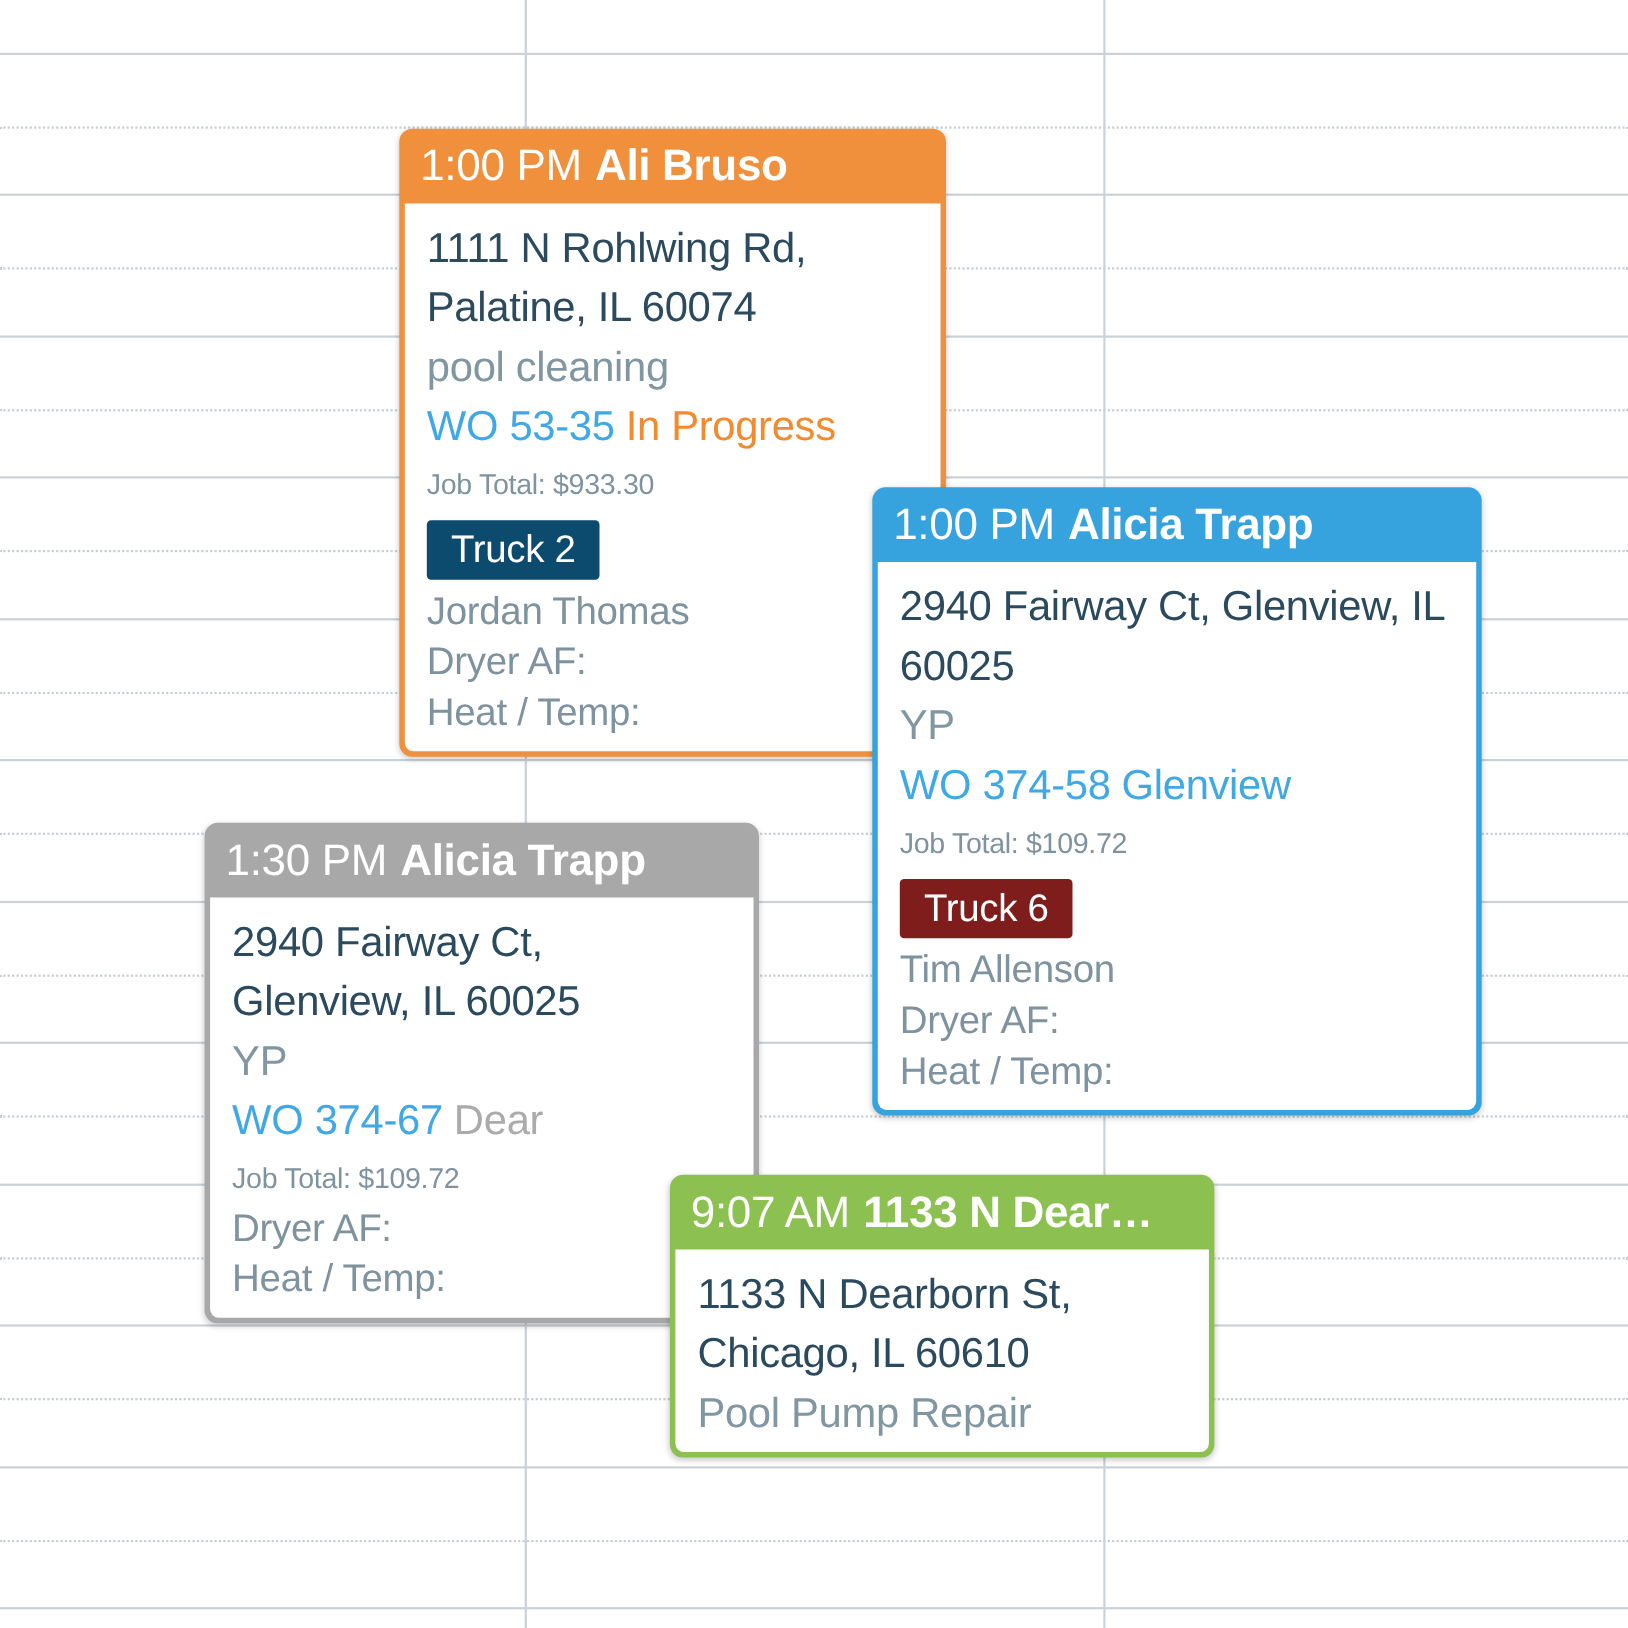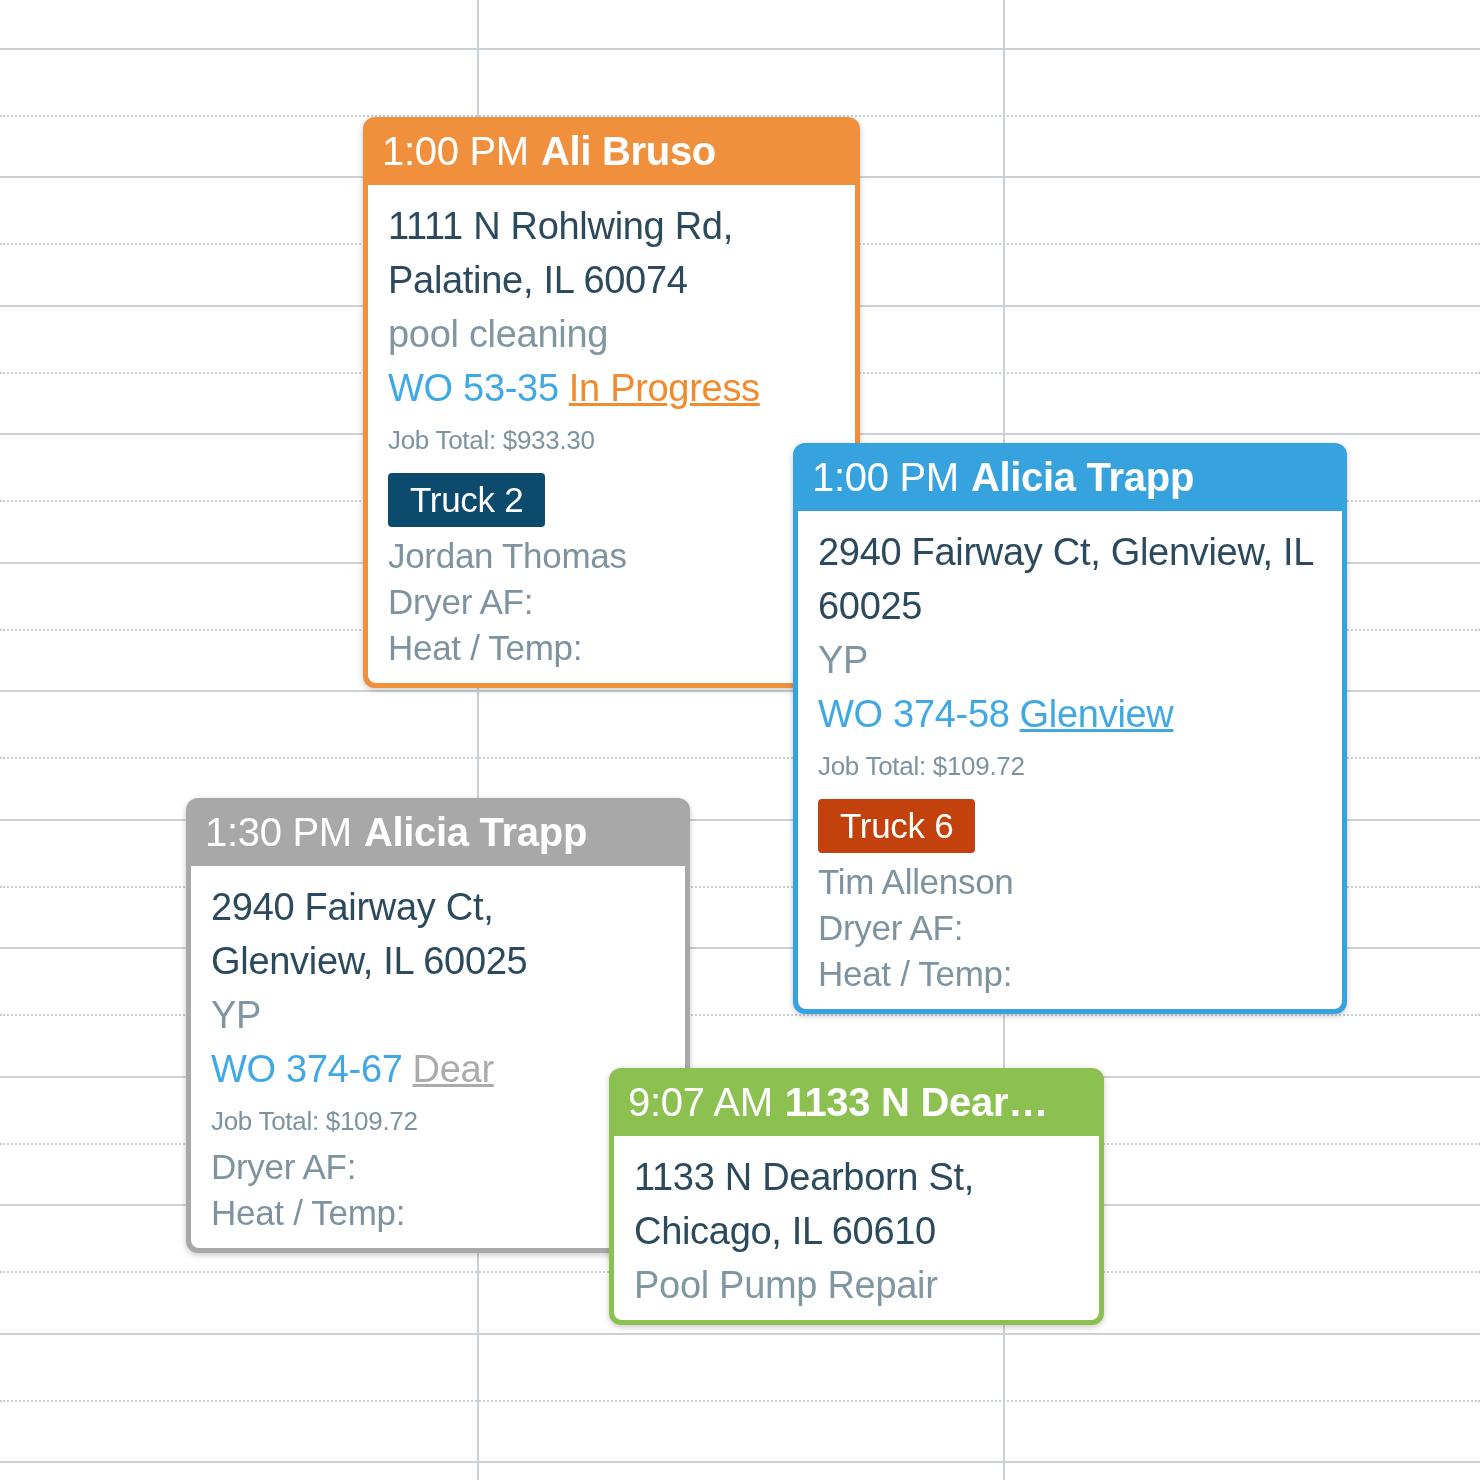--- a/index.html
+++ b/index.html
@@ -49,21 +49,21 @@
   .card-header .name { font-weight: bold; margin-left: 12px; }
   .card-body {
     background: #fff;
     border-radius: 0 0 8px 8px;
     padding: 14px 20px 12px 20px;
   }
   .addr { color: var(--address-text, #2B4A5E); font-size: 38px; line-height: 54px; }
   .svc  { color: var(--service-text, #8097A1); font-size: 38px; line-height: 54px; }
   .wo-line { font-size: 38px; line-height: 54px; }
   .wo   { color: var(--wo-link, #40A9E5); }
-  .status { margin-left: 10px; text-decoration: underline; }
+  .status { margin-left: 10px; }
   .total  { color: var(--detail-text, #7E939F); font-size: 26px; line-height: 46px; margin-top: 2px; }
   .badge {
     display: inline-block;
     color: #fff;
     font-size: 35px;
     line-height: 40px;
     padding: 7px 22px;
     border-radius: 4px;
     margin: 10px 0 6px 0;
   }
@@ -115,21 +115,21 @@
       <div class="total">Job Total: $933.30</div>
       <div>
         <span class="badge" style="background-color: #0c4a6e;">Truck 2</span>
       </div>
       <div class="detail">Jordan Thomas</div>
       <div class="detail">Dryer AF:</div>
       <div class="detail">Heat / Temp:</div>
     </div>
   </div>
 
-  <div class="card" style="left: 186px; top: 798px; width: 504px; --accent: #A8A8A8;">
+  <div class="card" style="left: 186px; top: 748px; width: 504px; --accent: #A8A8A8;">
     <div class="card-header">
       <span class="time">1:30 PM</span><span class="name">Alicia Trapp</span>
     </div>
     <div class="card-body">
       <div class="addr">2940 Fairway Ct, Glenview, IL 60025</div>
       <div class="svc">YP</div>
       <div class="wo-line">
         <span class="wo">WO 374-67</span><span class="status" style="color: rgb(171, 171, 171);">Dear</span>
       </div>
       <div class="total">Job Total: $109.72</div>
@@ -143,21 +143,21 @@
       <span class="time">1:00 PM</span><span class="name">Alicia Trapp</span>
     </div>
     <div class="card-body">
       <div class="addr">2940 Fairway Ct, Glenview, IL 60025</div>
       <div class="svc">YP</div>
       <div class="wo-line">
         <span class="wo">WO 374-58</span><span class="status" style="color: rgb(65, 169, 226);">Glenview</span>
       </div>
       <div class="total">Job Total: $109.72</div>
       <div>
-        <span class="badge" style="background-color: #c2410c;">Truck 6</span>
+        <span class="badge" style="background-color: #7f1d1d;">Truck 6</span>
       </div>
       <div class="detail">Tim Allenson</div>
       <div class="detail">Dryer AF:</div>
       <div class="detail">Heat / Temp:</div>
     </div>
   </div>
 
   <div class="card" style="left: 609px; top: 1068px; width: 495px; --accent: #8CC152;">
     <div class="card-header">
       <span class="time">9:07 AM</span><span class="name">1133 N Dear…</span>

